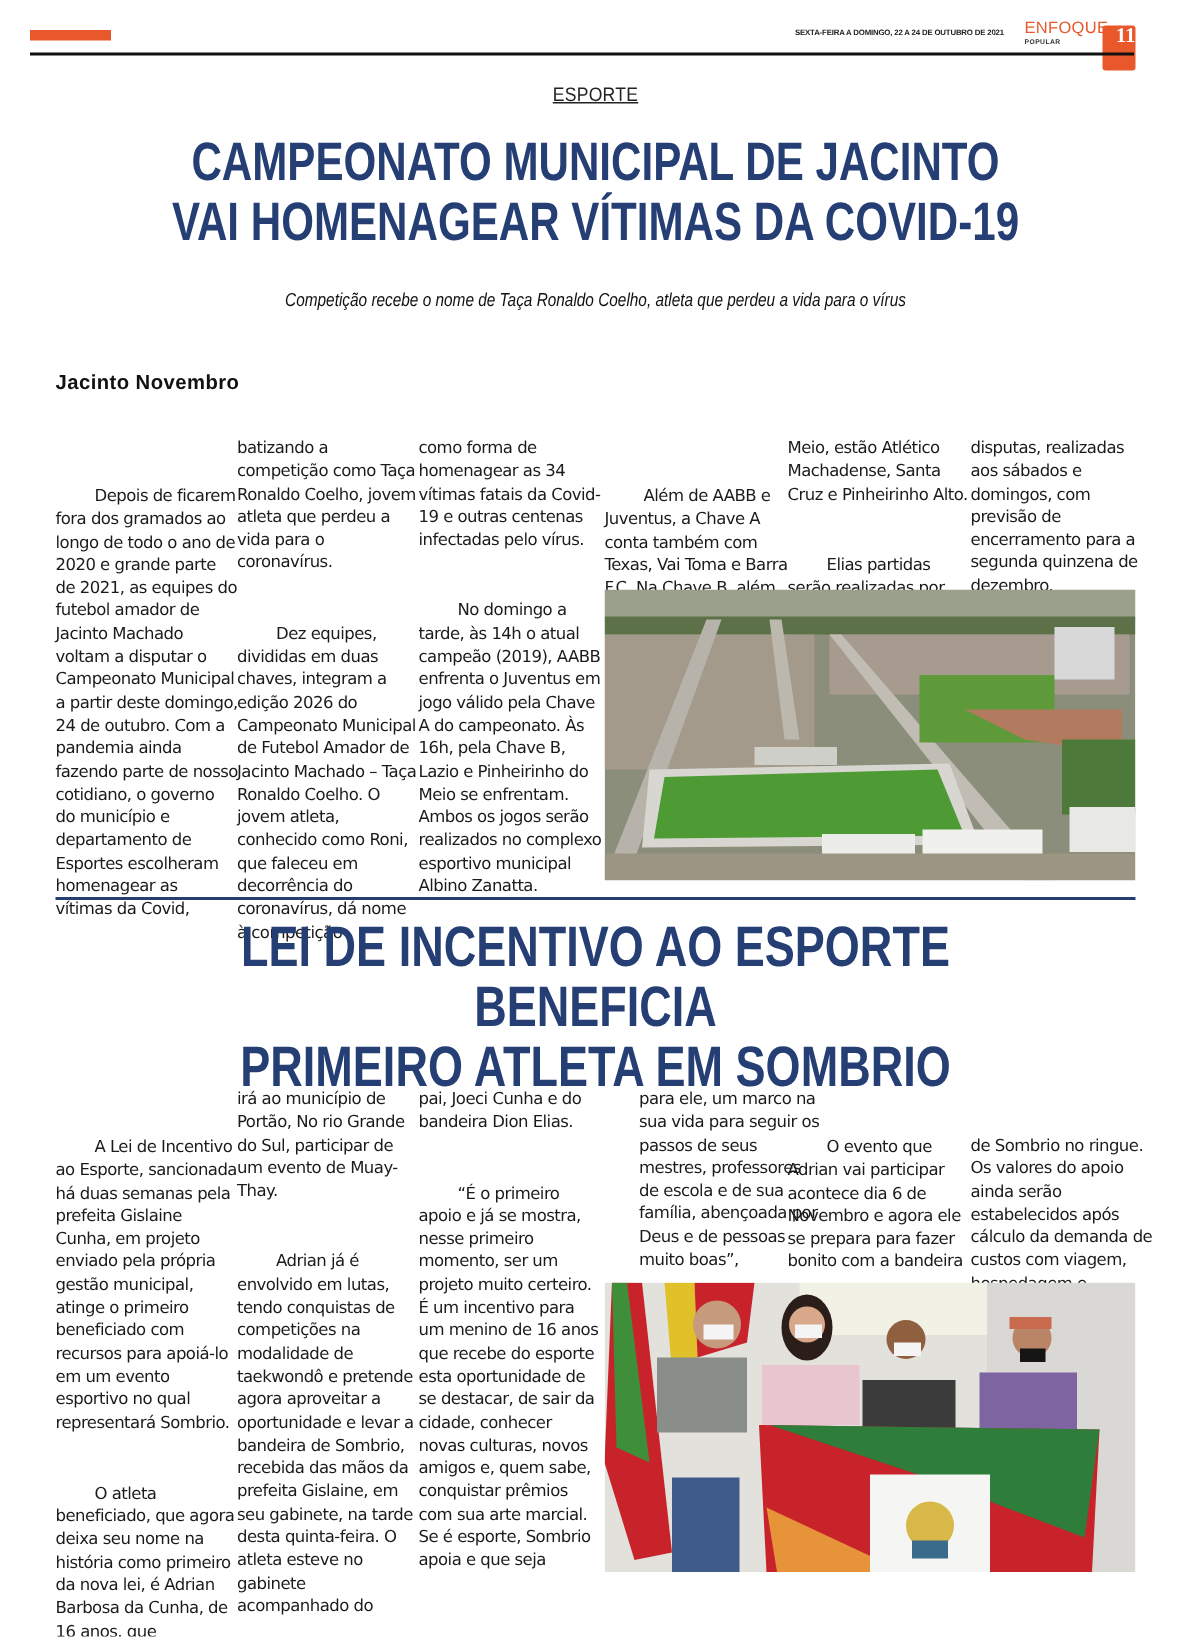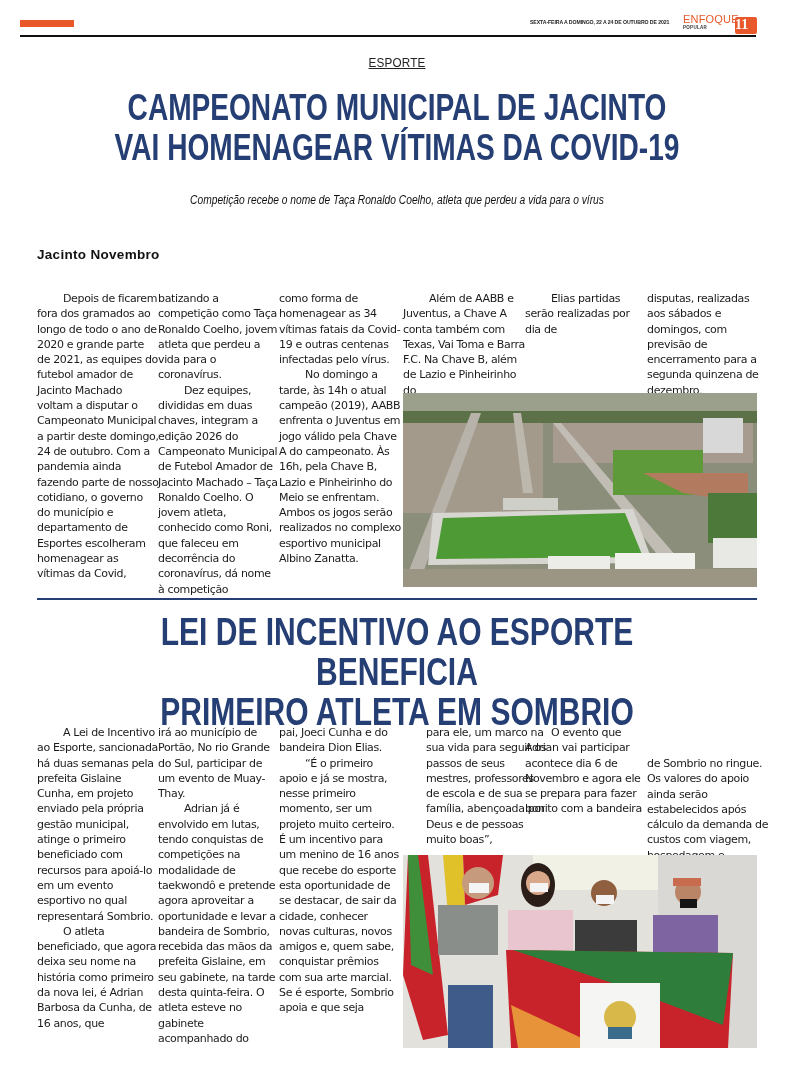--- a/index.html
+++ b/index.html
@@ -5,34 +5,34 @@
     * { box-sizing: border-box; margin: 0; padding: 0; }
     html, body { width: 794px; height: 1091px; background: #ffffff; overflow: hidden; }
     body { position: relative; font-family: "DejaVu Sans", sans-serif; color: #1a1a1a; }
 
     .top-bar { position: absolute; left: 20px; top: 20px; width: 54px; height: 7px; background: #e8582a; }
     .header-rule { position: absolute; left: 20px; right: 38px; top: 35px; height: 2px; background: #111; }
     .header-date { position: absolute; left: 530px; top: 19px; width: 158px; font-family: "Liberation Sans", sans-serif; font-size: 5.2px; font-weight: bold; letter-spacing: -0.1px; color: #222; white-space: nowrap; }
     .brand { position: absolute; left: 683px; top: 14px; font-family: "Liberation Sans", sans-serif; color: #e8582a; }
     .brand-main { font-size: 11px; line-height: 11px; letter-spacing: 0.2px; }
     .brand-sub { font-size: 4.5px; font-weight: bold; color: #333; line-height: 5px; letter-spacing: 0.3px; }
-    .page-num { position: absolute; left: 735px; top: 17px; width: 22px; height: 17px; background: #e8582a; color: #fff; font-family: "Liberation Serif", serif; font-weight: bold; font-size: 14px; text-align: left; line-height: 16px; border-radius: 2px; }
+    .page-num { position: absolute; left: 735px; top: 17px; width: 22px; height: 30px; background: #e8582a; color: #fff; font-family: "Liberation Serif", serif; font-weight: bold; font-size: 14px; text-align: right; line-height: 16px; border-radius: 2px; }
 
     .section-label { position: absolute; left: 0; width: 794px; top: 55px; text-align: center; font-family: "Liberation Sans", sans-serif; font-size: 13px; text-decoration: underline; color: #222; letter-spacing: 0.2px; transform: scaleX(0.9); }
 
     .headline { position: absolute; left: 0; width: 794px; text-align: center; font-family: "Liberation Sans", sans-serif; font-weight: bold; color: #253e74; line-height: 40px; transform-origin: center top; }
     .headline-1 { top: 88px; font-size: 36px; transform: scaleX(0.78); }
     .headline-2 { top: 612px; font-size: 38px; transform: scaleX(0.79); }
 
     .subhead { position: absolute; left: 0; width: 794px; top: 193px; text-align: center; font-family: "Liberation Sans", sans-serif; font-style: italic; font-size: 12.5px; color: #111; transform: scaleX(0.82); }
     .byline { position: absolute; left: 37px; top: 247px; font-family: "Liberation Sans", sans-serif; font-weight: bold; font-size: 13.5px; color: #111; letter-spacing: 0.3px; }
 
     .col { position: absolute; width: 122px; font-family: "DejaVu Sans", sans-serif; font-size: 11px; line-height: 15.3px; color: #1b1b1b; letter-spacing: -0.35px; }
     .col p { margin: 0; }
-    .col p.indent { text-indent: 26px; }
+    .col p.indent { text-indent: 26px; margin-top: 32px; }
 
     .divider { position: absolute; left: 37px; right: 37px; top: 598px; height: 2px; background: #253e74; }
 
     .photo { position: absolute; overflow: hidden; }
     .photo-aerial { left: 403px; top: 393px; width: 354px; height: 194px; }
     .photo-people { left: 403px; top: 855px; width: 354px; height: 193px; }
     .photo svg { width: 100%; height: 100%; display: block; }
   </style>
 </head>
 <body>
@@ -63,20 +63,21 @@
     <p class="indent">Dez equipes, divididas em duas chaves, integram a edição 2026 do Campeonato Municipal de Futebol Amador de Jacinto Machado – Taça Ronaldo Coelho. O jovem atleta, conhecido como Roni, que faleceu em decorrência do coronavírus, dá nome à competição</p>
   </div>
 <div class="col" style="left:279px; top:291px;">
     <p>como forma de homenagear as 34 vítimas fatais da Covid-19 e outras centenas infectadas pelo vírus.</p>
     <p class="indent">No domingo a tarde, às 14h o atual campeão (2019), AABB enfrenta o Juventus em jogo válido pela Chave A do campeonato. Às 16h, pela Chave B, Lazio e Pinheirinho do Meio se enfrentam. Ambos os jogos serão realizados no complexo esportivo municipal Albino Zanatta.</p>
   </div>
 <div class="col" style="left:403px; top:291px;">
     <p class="indent">Além de AABB e Juventus, a Chave A conta também com Texas, Vai Toma e Barra F.C. Na Chave B, além de Lazio e Pinheirinho do</p>
   </div>
 <div class="col" style="left:525px; top:291px;">
+    <p>Meio, estão Atlético Machadense, Santa Cruz e Pinheirinho Alto.</p>
     <p class="indent">Elias partidas serão realizadas por dia de</p>
   </div>
 <div class="col" style="left:647px; top:291px;">
     <p>disputas, realizadas aos sábados e domingos, com previsão de encerramento para a segunda quinzena de dezembro.</p>
   </div>
 
 <div class="photo photo-aerial">
   <svg viewBox="0 0 354 194" preserveAspectRatio="none">
     <rect x="0" y="0" width="354" height="194" fill="#8a8e7a"></rect>
     <rect x="0" y="0" width="354" height="22" fill="#9ba08d"></rect>

